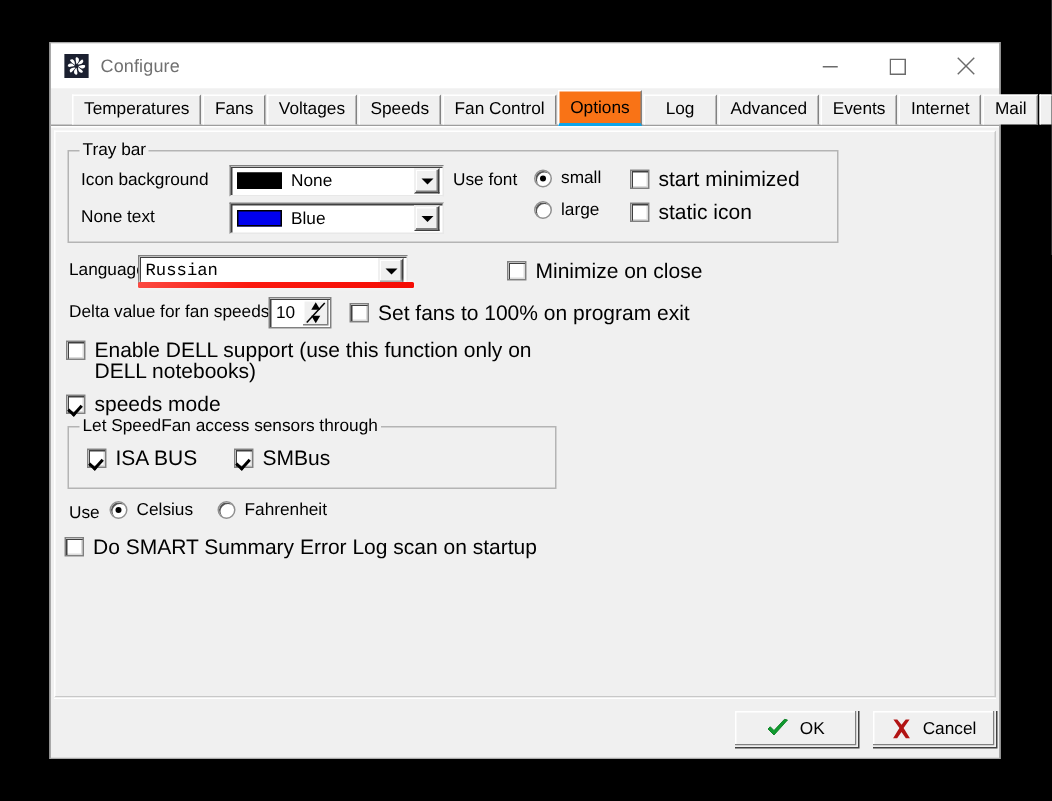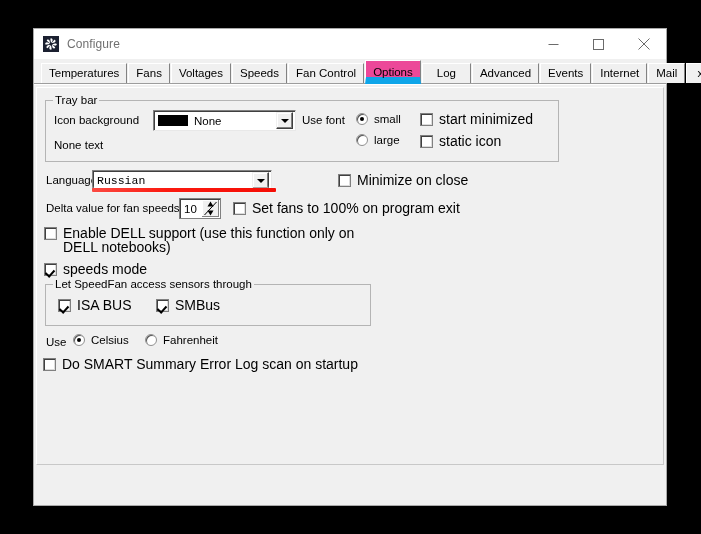--- a/index.html
+++ b/index.html
@@ -75,21 +75,21 @@
   }
   .wincontrol svg { display:block; }
 
   
   .tabstrip {
     flex: 0 0 auto;
     height: 25px;
     background: #f0f0f0;
     display: flex;
     align-items: flex-end;
-    padding-left: 7px;
+    padding-left: 14px;
     box-sizing: border-box;
     position: relative;
     border-bottom: 1px solid #9d9d9d;
   }
   .tab {
     font-size: 11.5px;
     color: #000000;
     font-family: "Liberation Sans", sans-serif;
     background: #f0f0f0;
     border-left: 1px solid #ffffff;
@@ -100,23 +100,23 @@
     line-height: 18px;
     padding: 0 7px;
     margin-right: 1px;
     white-space: nowrap;
     position: relative;
   }
   .tab.active {
     height: 24px;
     line-height: 22px;
     margin-top: 0;
-    background: #ec4899;
+    background: #f97316;
     z-index: 3;
-    border-bottom: 7px solid #0ea5e9;
+    border-bottom: 2px solid #0ea5e9;
     margin-bottom: -1px;
   }
   .tab-spacer {
     flex: 1 1 auto;
   }
 
   
   .client {
     flex: 1 1 auto;
     position: relative;
@@ -423,20 +423,27 @@
           <div class="lbl" style="left:8px; top:13px;">Icon background</div>
           <div class="combo" style="left:107px; top:9px; width:143px;">
             <div class="swatch" style="background:#000000;"></div>
             <div class="cval">None</div>
             <div class="arrowbtn">
                 <div class="tri"></div>
               </div>
           </div>
 
           <div class="lbl" style="left:8px; top:38px;">None text</div>
+          <div class="combo" style="left:107px; top:34px; width:143px;">
+            <div class="swatch" style="background:#0000ee;"></div>
+            <div class="cval">Blue</div>
+            <div class="arrowbtn">
+                <div class="tri"></div>
+              </div>
+          </div>
 
           <div class="lbl" style="left:256px; top:13px;">Use font</div>
 
           <div class="rbwrap" style="left:310px; top:12px;">
             <div class="rbox checked"></div>
             <div class="rbtext">small</div>
           </div>
           <div class="rbwrap" style="left:310px; top:33px;">
             <div class="rbox"></div>
             <div class="rbtext">large</div>
@@ -517,16 +524,30 @@
           <div class="rbtext">Fahrenheit</div>
         </div>
 
         <div class="cbwrap" style="left:6px; top:269px;">
           <div class="cbox"></div>
           <div class="cbtext">Do SMART Summary Error Log scan on startup</div>
         </div>
 
       </div>
 
+      <div class="footer">
+        <div class="btn" style="left:453px; width:83px;">
+          <svg width="15" height="14" viewBox="0 0 15 14">
+            <path d="M1 7 L5 11 L14 1 L12 0.5 L5 8 L2.5 5.5 Z" fill="#0f9b2e" stroke="#0a7d23" stroke-width="0.6"></path>
+          </svg>
+          <span>OK</span>
+        </div>
+        <div class="btn" style="left:545px; width:83px;">
+          <svg width="14" height="14" viewBox="0 0 14 14">
+            <path d="M1.6 0.6 L4.2 0.6 L7 4.2 L9.8 0.6 L12.4 0.6 L8.4 6.3 L12.6 13.2 L9.9 13.2 L7 9.0 L4.1 13.2 L1.4 13.2 L5.6 6.3 Z" fill="#b21414"></path>
+          </svg>
+          <span>Cancel</span>
+        </div>
+      </div>
 
     </div>
   </div>
 </div>
 
 </body></html>

